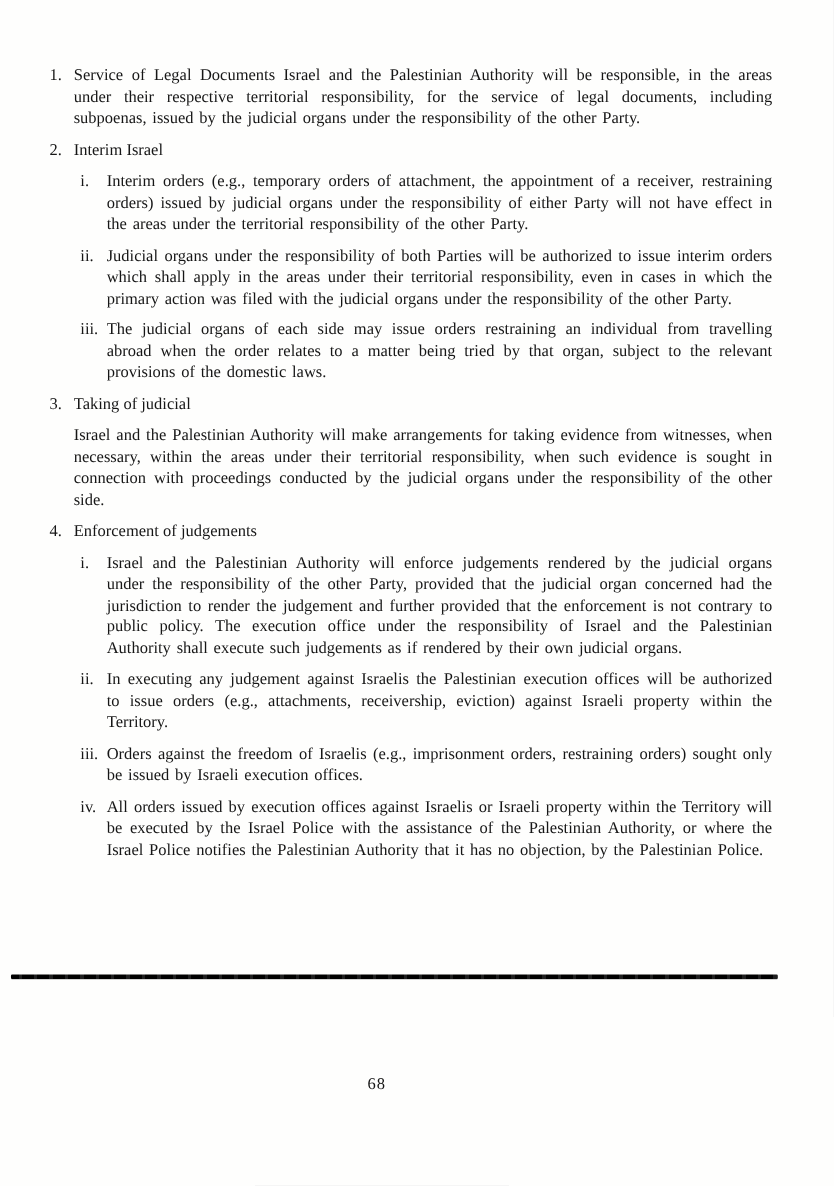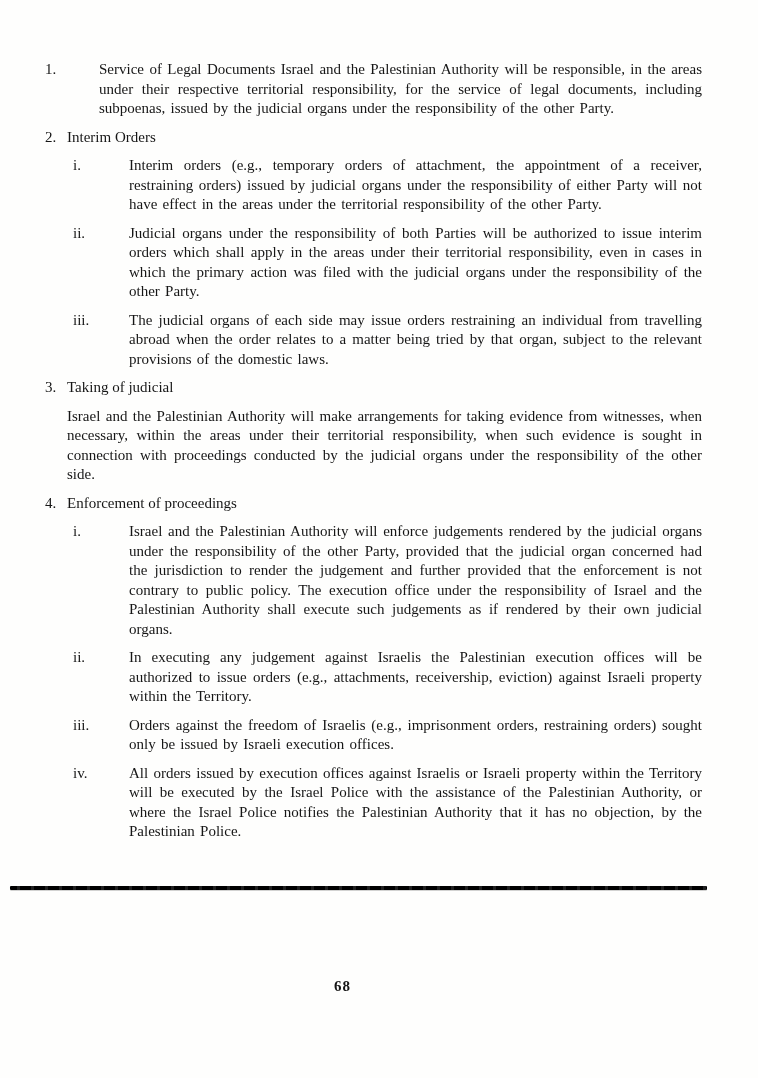--- a/index.html
+++ b/index.html
@@ -32,21 +32,20 @@
   .marker {
     flex: 0 0 22px;
   }
   .body {
     margin: 0;
     flex: 1;
   }
   .just {
     text-align: justify;
     word-spacing: 1.5px;
-    margin-left: 32px;
   }
   .subitems {
     margin-left: 28px;
   }
   .subitem {
     display: flex;
     margin: 0 0 9px 0;
   }
   .submarker {
     flex: 0 0 24px;
@@ -67,37 +66,36 @@
     box-shadow: 0 0.5px 0 rgba(0,0,0,0.35);
   }
   .page-number {
     position: absolute;
     top: 977px;
     left: 0;
     width: 685px;
     text-align: center;
     font-size: 15px;
     letter-spacing: 1px;
-    font-weight: bold;
   }
 </style>
 </head>
 <body>
 
 <div class="page">
   <div class="content">
 
     <div class="item">
       <span class="marker">1.</span>
       <p class="body just">Service of Legal Documents Israel and the Palestinian Authority will be responsible, in the areas under their respective territorial responsibility, for the service of legal documents, including subpoenas, issued by the judicial organs under the responsibility of the other Party.</p>
     </div>
 
     <div class="item">
       <span class="marker">2.</span>
-      <p class="body">Interim Orders</p>
+      <p class="body">Interim Israel</p>
     </div>
     <div class="subitems">
       <div class="subitem">
         <span class="submarker">i.</span>
         <p class="body just">Interim orders (e.g., temporary orders of attachment, the appointment of a receiver, restraining orders) issued by judicial organs under the responsibility of either Party will not have effect in the areas under the territorial responsibility of the other Party.</p>
       </div>
       <div class="subitem">
         <span class="submarker">ii.</span>
         <p class="body just">Judicial organs under the responsibility of both Parties will be authorized to issue interim orders which shall apply in the areas under their territorial responsibility, even in cases in which the primary action was filed with the judicial organs under the responsibility of the other Party.</p>
       </div>
@@ -108,21 +106,21 @@
     </div>
 
     <div class="item">
       <span class="marker">3.</span>
       <p class="body">Taking of judicial</p>
     </div>
     <p class="plain-para">Israel and the Palestinian Authority will make arrangements for taking evidence from witnesses, when necessary, within the areas under their territorial responsibility, when such evidence is sought in connection with proceedings conducted by the judicial organs under the responsibility of the other side.</p>
 
     <div class="item">
       <span class="marker">4.</span>
-      <p class="body">Enforcement of proceedings</p>
+      <p class="body">Enforcement of judgements</p>
     </div>
     <div class="subitems">
       <div class="subitem">
         <span class="submarker">i.</span>
         <p class="body just">Israel and the Palestinian Authority will enforce judgements rendered by the judicial organs under the responsibility of the other Party, provided that the judicial organ concerned had the jurisdiction to render the judgement and further provided that the enforcement is not contrary to public policy. The execution office under the responsibility of Israel and the Palestinian Authority shall execute such judgements as if rendered by their own judicial organs.</p>
       </div>
       <div class="subitem">
         <span class="submarker">ii.</span>
         <p class="body just">In executing any judgement against Israelis the Palestinian execution offices will be authorized to issue orders (e.g., attachments, receivership, eviction) against Israeli property within the Territory.</p>
       </div>

